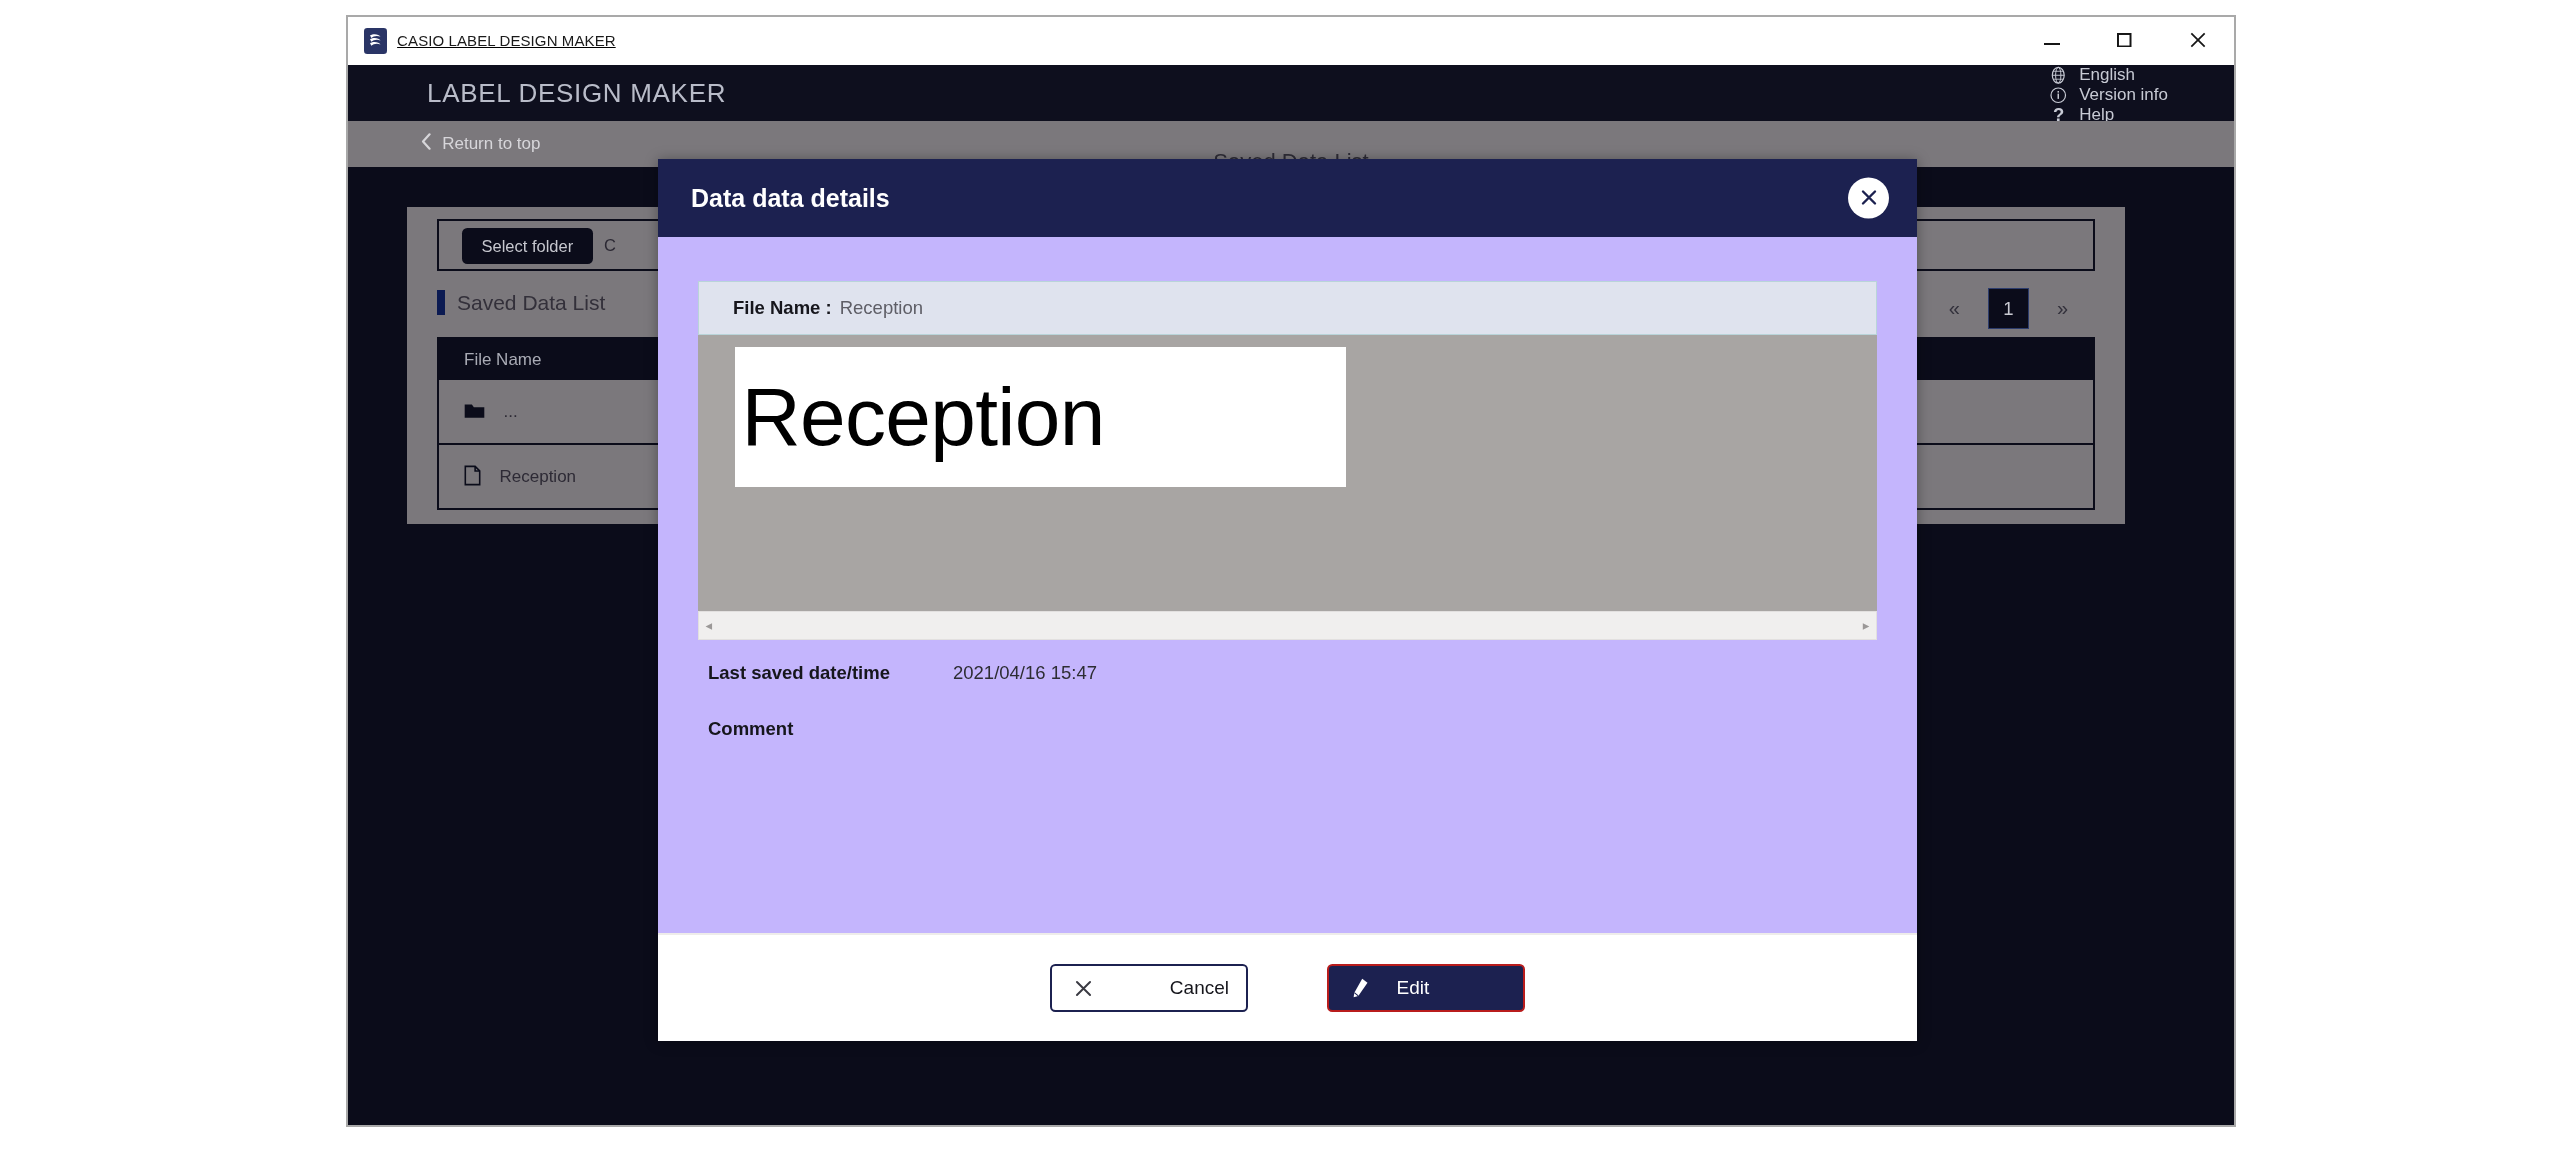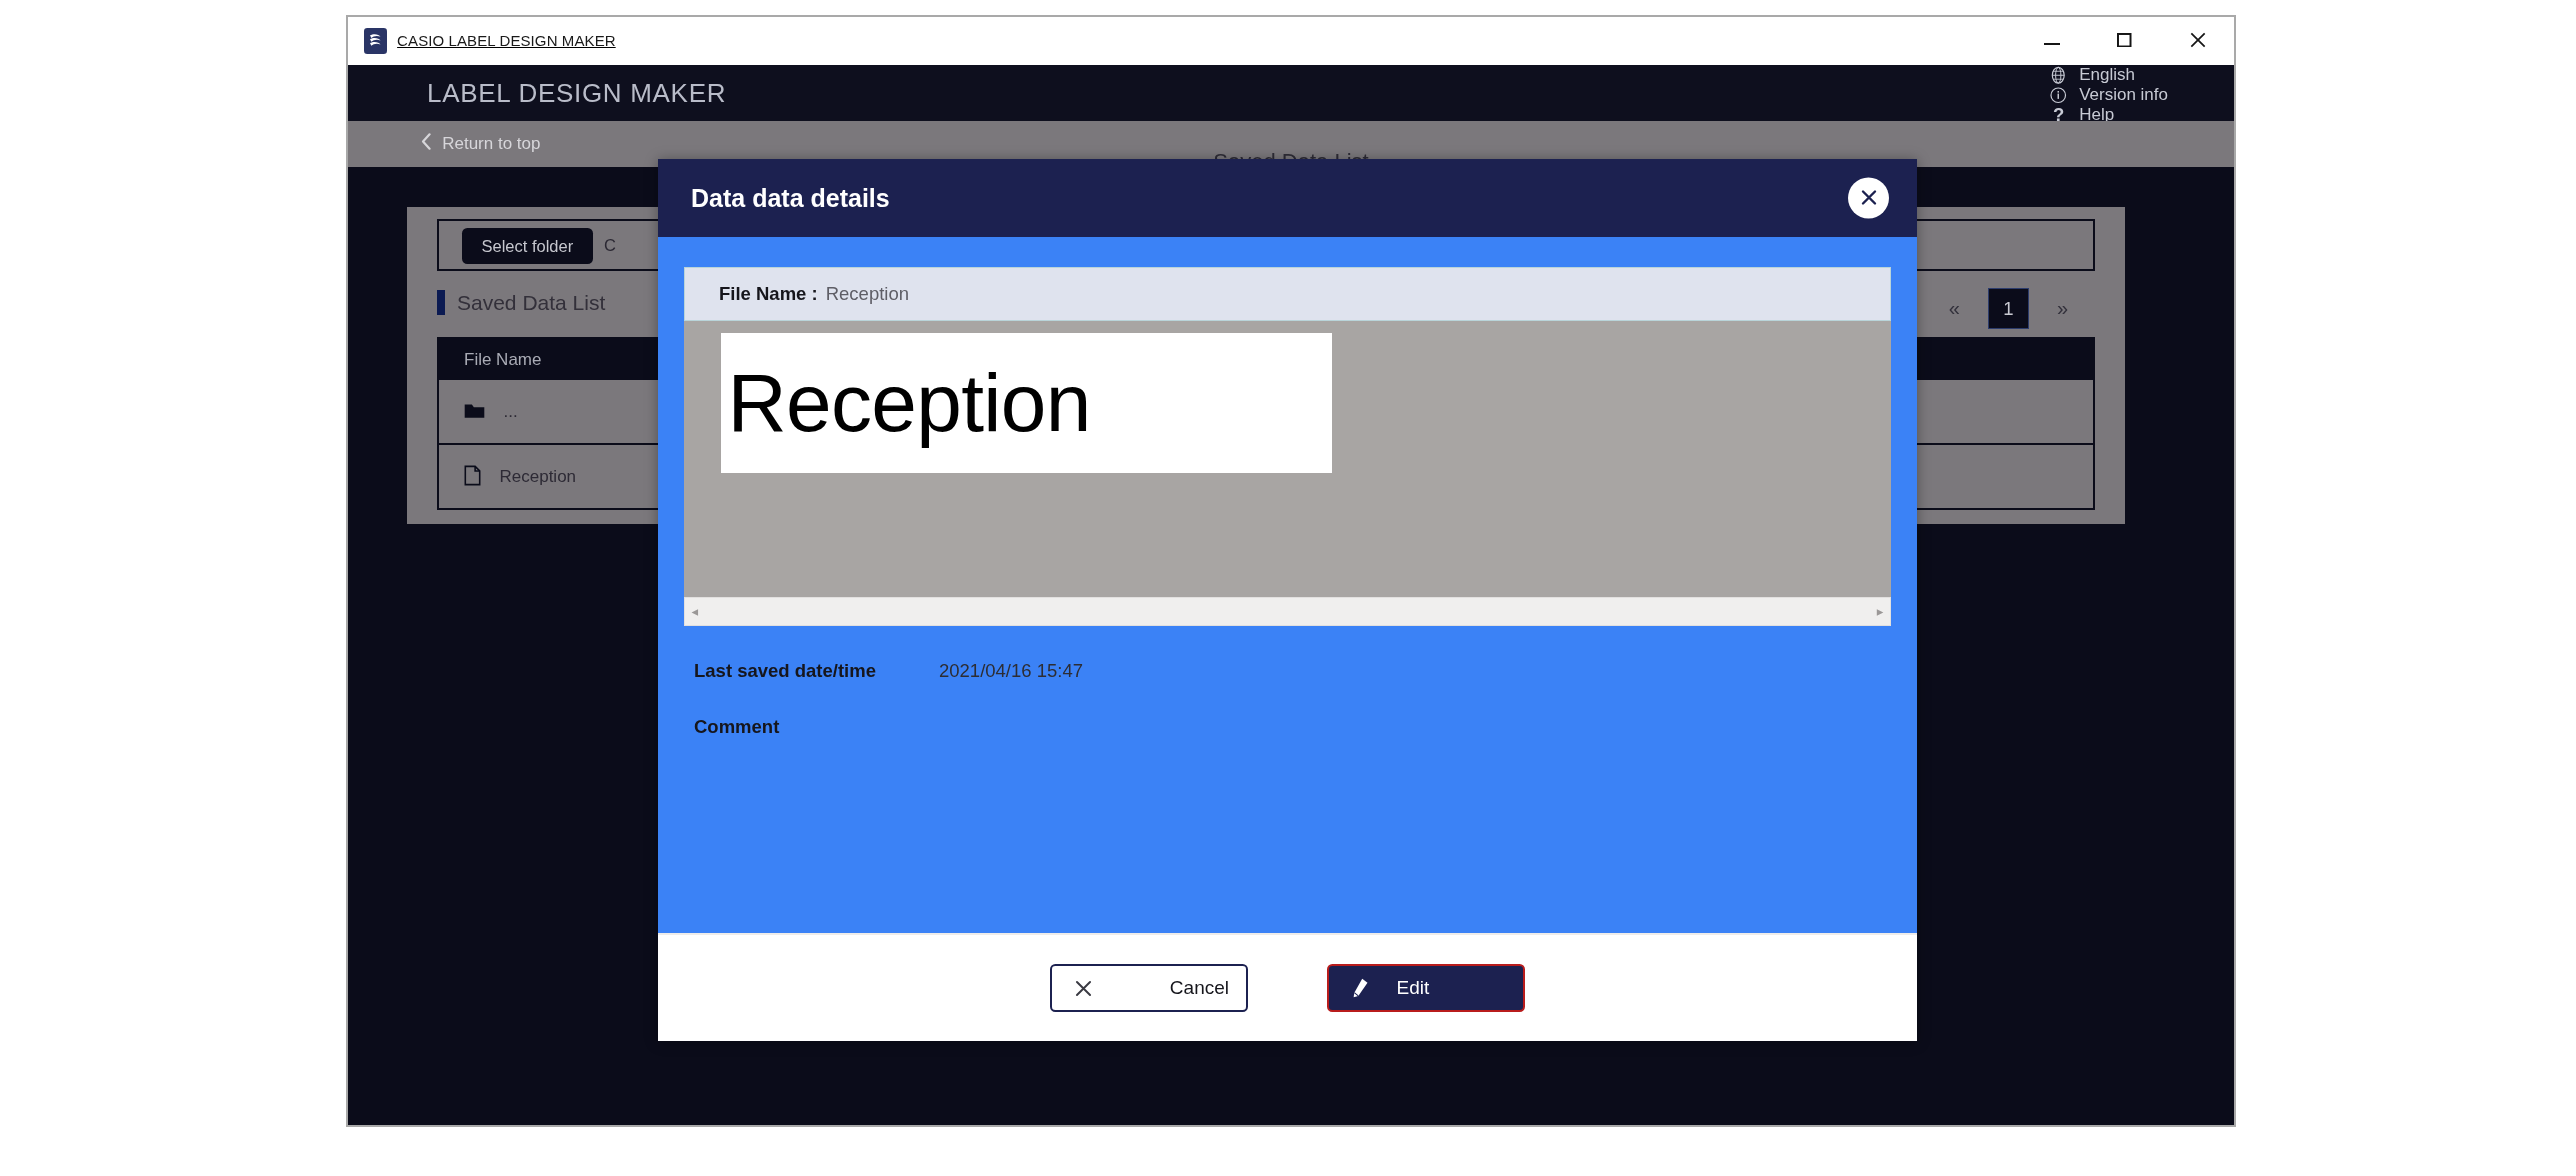--- a/index.html
+++ b/index.html
@@ -328,23 +328,23 @@
     height: 41px;
     border-radius: 50%;
     background: #ffffff;
     display: flex;
     align-items: center;
     justify-content: center;
     cursor: default;
   }
   #modal-body {
     flex: 1 1 auto;
-    padding: 2px;
-    position: relative;
-    background: #3b82f6;
+    padding: 16px;
+    position: relative;
+    background: #c4b5fd;
   }
   #filename-bar {
     margin: 28px 24px 0 24px;
     height: 54px;
     background: #dfe3ee;
     border: 1.3px solid #b9d4d9;
     box-sizing: border-box;
     display: flex;
     align-items: center;
     padding-left: 34px;
@@ -400,21 +400,21 @@
     font-size: 13.2px;
     line-height: 1;
     user-select: none;
     cursor: default;
   }
   .meta-row {
     display: flex;
     align-items: center;
     margin-left: 34px;
   }
-  #meta-saved { margin-top: 34px; }
+  #meta-saved { margin-top: 22px; }
   #meta-comment { margin-top: 34px; }
   .meta-label {
     font-size: 18.5px;
     font-weight: bold;
     color: #16161c;
     width: 245px;
   }
   .meta-value {
     font-size: 18.5px;
     color: #2d2d33;

